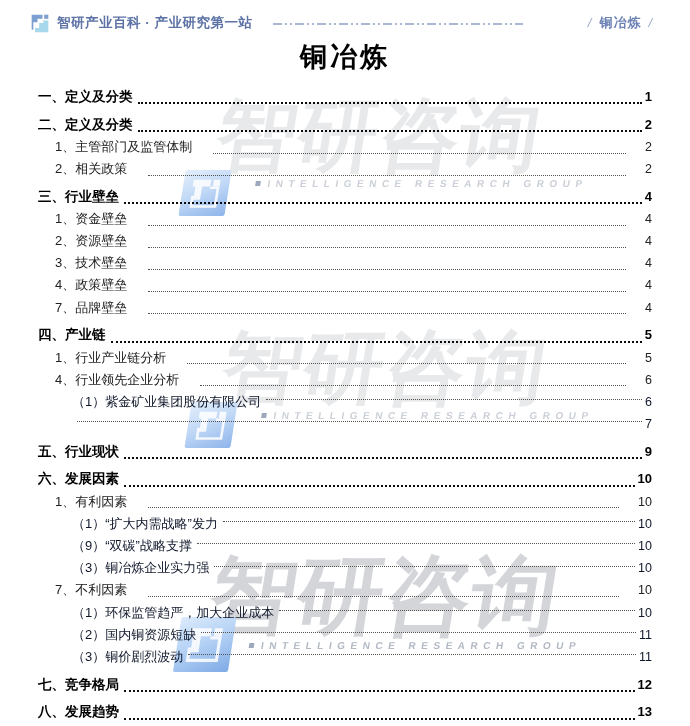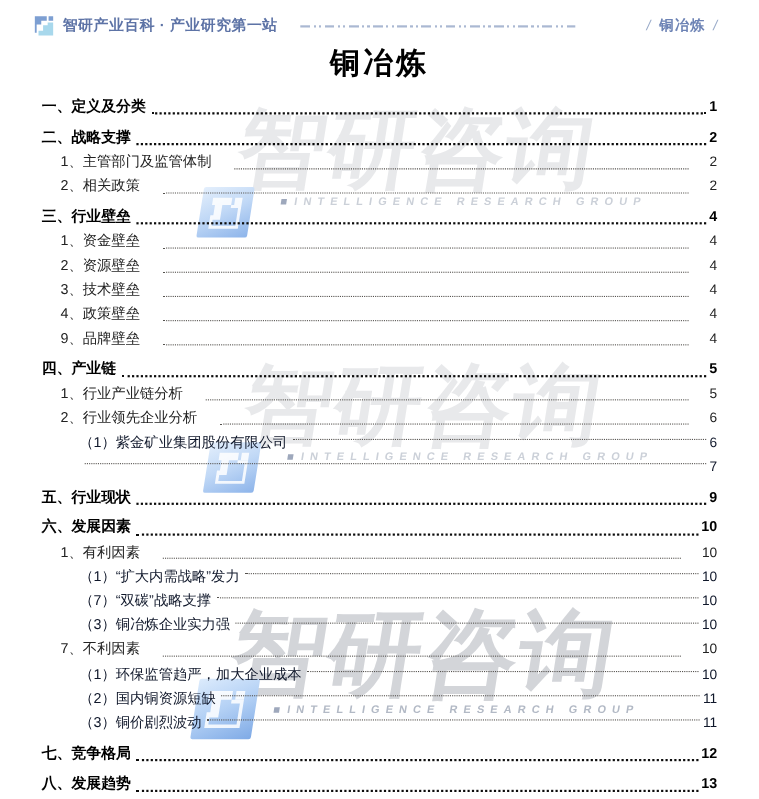--- a/index.html
+++ b/index.html
@@ -175,21 +175,21 @@
 
   <h1 class="doc-title">铜冶炼</h1>
 
   <nav class="toc" id="toc">
       <div class="toc-row level-1">
         <span class="toc-label">一、定义及分类</span>
         <span class="toc-leader"></span>
         <span class="toc-page">1</span>
       </div>
       <div class="toc-row level-1">
-        <span class="toc-label">二、战略支撑</span>
+        <span class="toc-label">二、定义及分类</span>
         <span class="toc-leader"></span>
         <span class="toc-page">2</span>
       </div>
       <div class="toc-row level-2">
         <span class="toc-label">1、主管部门及监管体制</span>
         <span class="toc-leader"></span>
         <span class="toc-page">2</span>
       </div>
       <div class="toc-row level-2">
         <span class="toc-label">2、相关政策</span>
@@ -215,36 +215,36 @@
         <span class="toc-label">3、技术壁垒</span>
         <span class="toc-leader"></span>
         <span class="toc-page">4</span>
       </div>
       <div class="toc-row level-2">
         <span class="toc-label">4、政策壁垒</span>
         <span class="toc-leader"></span>
         <span class="toc-page">4</span>
       </div>
       <div class="toc-row level-2">
-        <span class="toc-label">9、品牌壁垒</span>
+        <span class="toc-label">7、品牌壁垒</span>
         <span class="toc-leader"></span>
         <span class="toc-page">4</span>
       </div>
       <div class="toc-row level-1">
         <span class="toc-label">四、产业链</span>
         <span class="toc-leader"></span>
         <span class="toc-page">5</span>
       </div>
       <div class="toc-row level-2">
         <span class="toc-label">1、行业产业链分析</span>
         <span class="toc-leader"></span>
         <span class="toc-page">5</span>
       </div>
       <div class="toc-row level-2">
-        <span class="toc-label">2、行业领先企业分析</span>
+        <span class="toc-label">4、行业领先企业分析</span>
         <span class="toc-leader"></span>
         <span class="toc-page">6</span>
       </div>
       <div class="toc-row level-3">
         <span class="toc-label">（1）紫金矿业集团股份有限公司</span>
         <span class="toc-leader"></span>
         <span class="toc-page">6</span>
       </div>
       <div class="toc-row level-3">
         <span class="toc-leader"></span>
@@ -264,21 +264,21 @@
         <span class="toc-label">1、有利因素</span>
         <span class="toc-leader"></span>
         <span class="toc-page">10</span>
       </div>
       <div class="toc-row level-3">
         <span class="toc-label">（1）“扩大内需战略”发力</span>
         <span class="toc-leader"></span>
         <span class="toc-page">10</span>
       </div>
       <div class="toc-row level-3">
-        <span class="toc-label">（7）“双碳”战略支撑</span>
+        <span class="toc-label">（9）“双碳”战略支撑</span>
         <span class="toc-leader"></span>
         <span class="toc-page">10</span>
       </div>
       <div class="toc-row level-3">
         <span class="toc-label">（3）铜冶炼企业实力强</span>
         <span class="toc-leader"></span>
         <span class="toc-page">10</span>
       </div>
       <div class="toc-row level-2">
         <span class="toc-label">7、不利因素</span>

